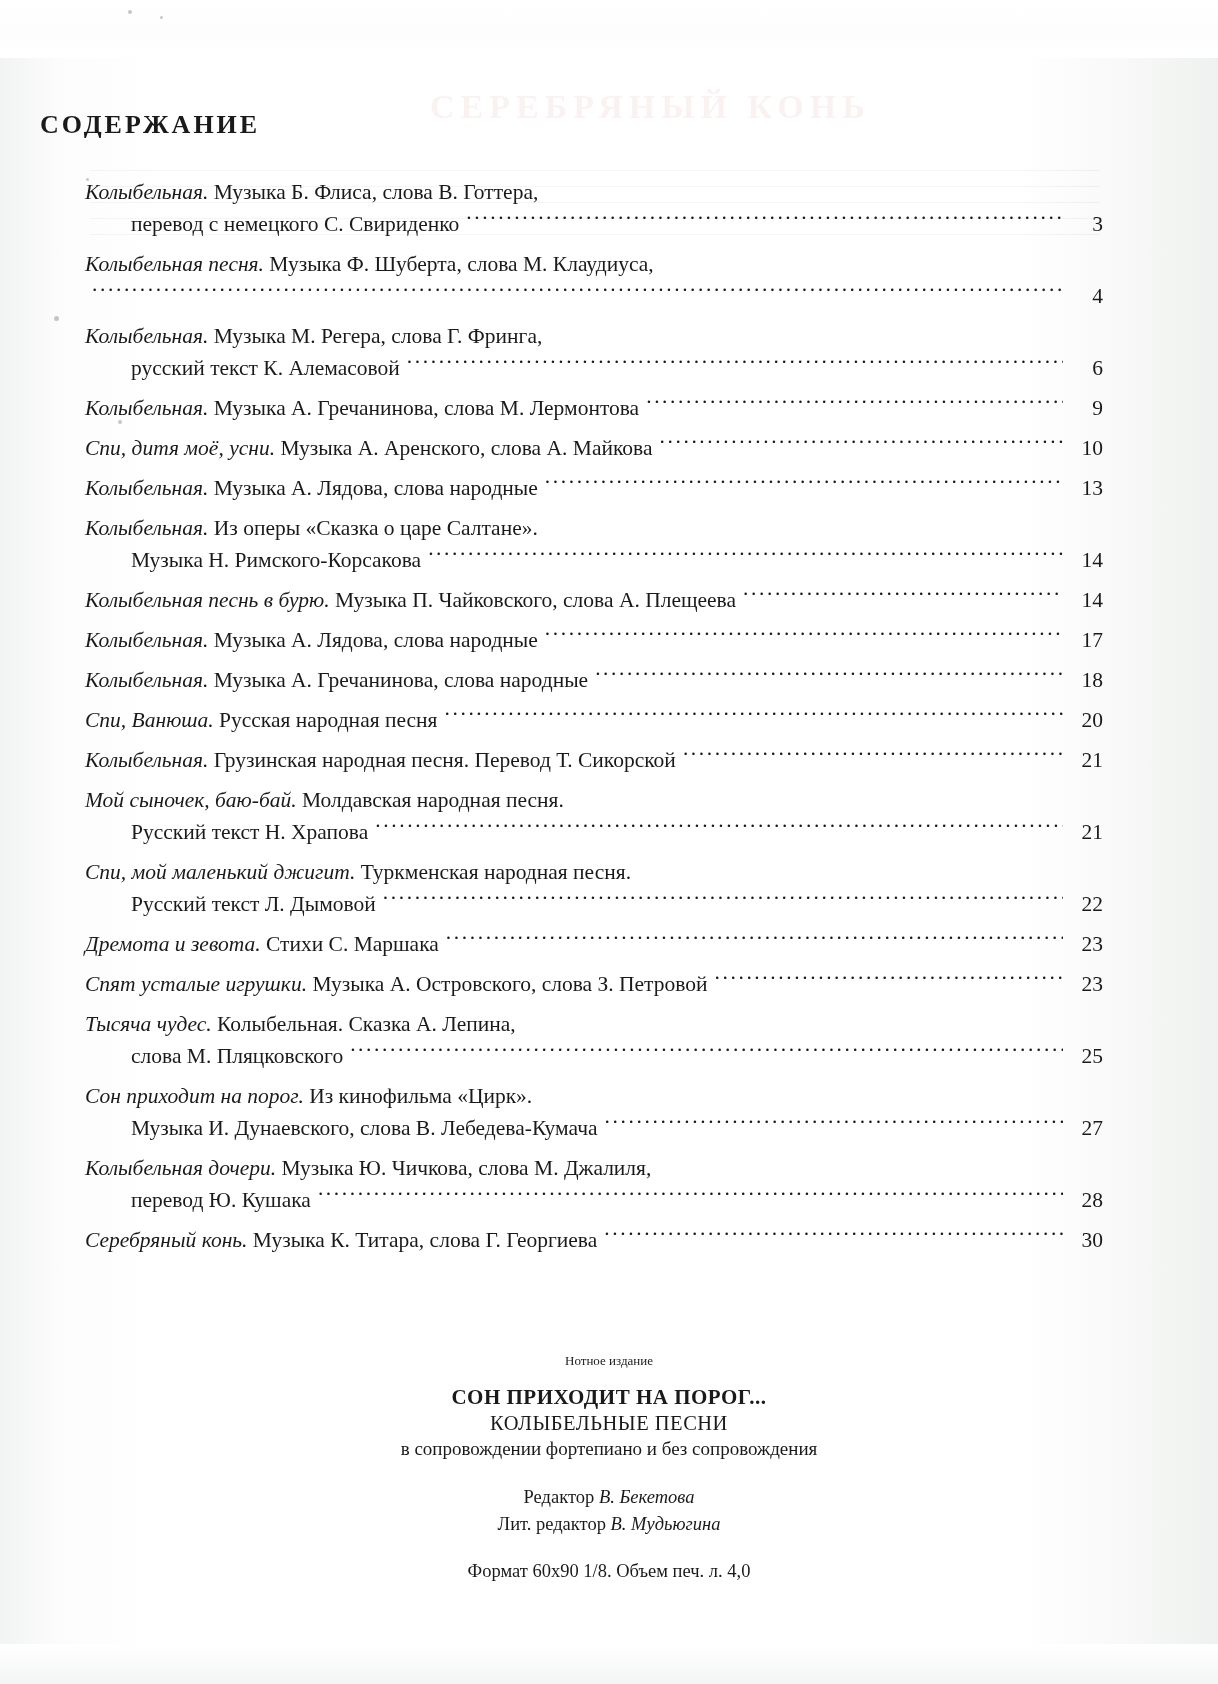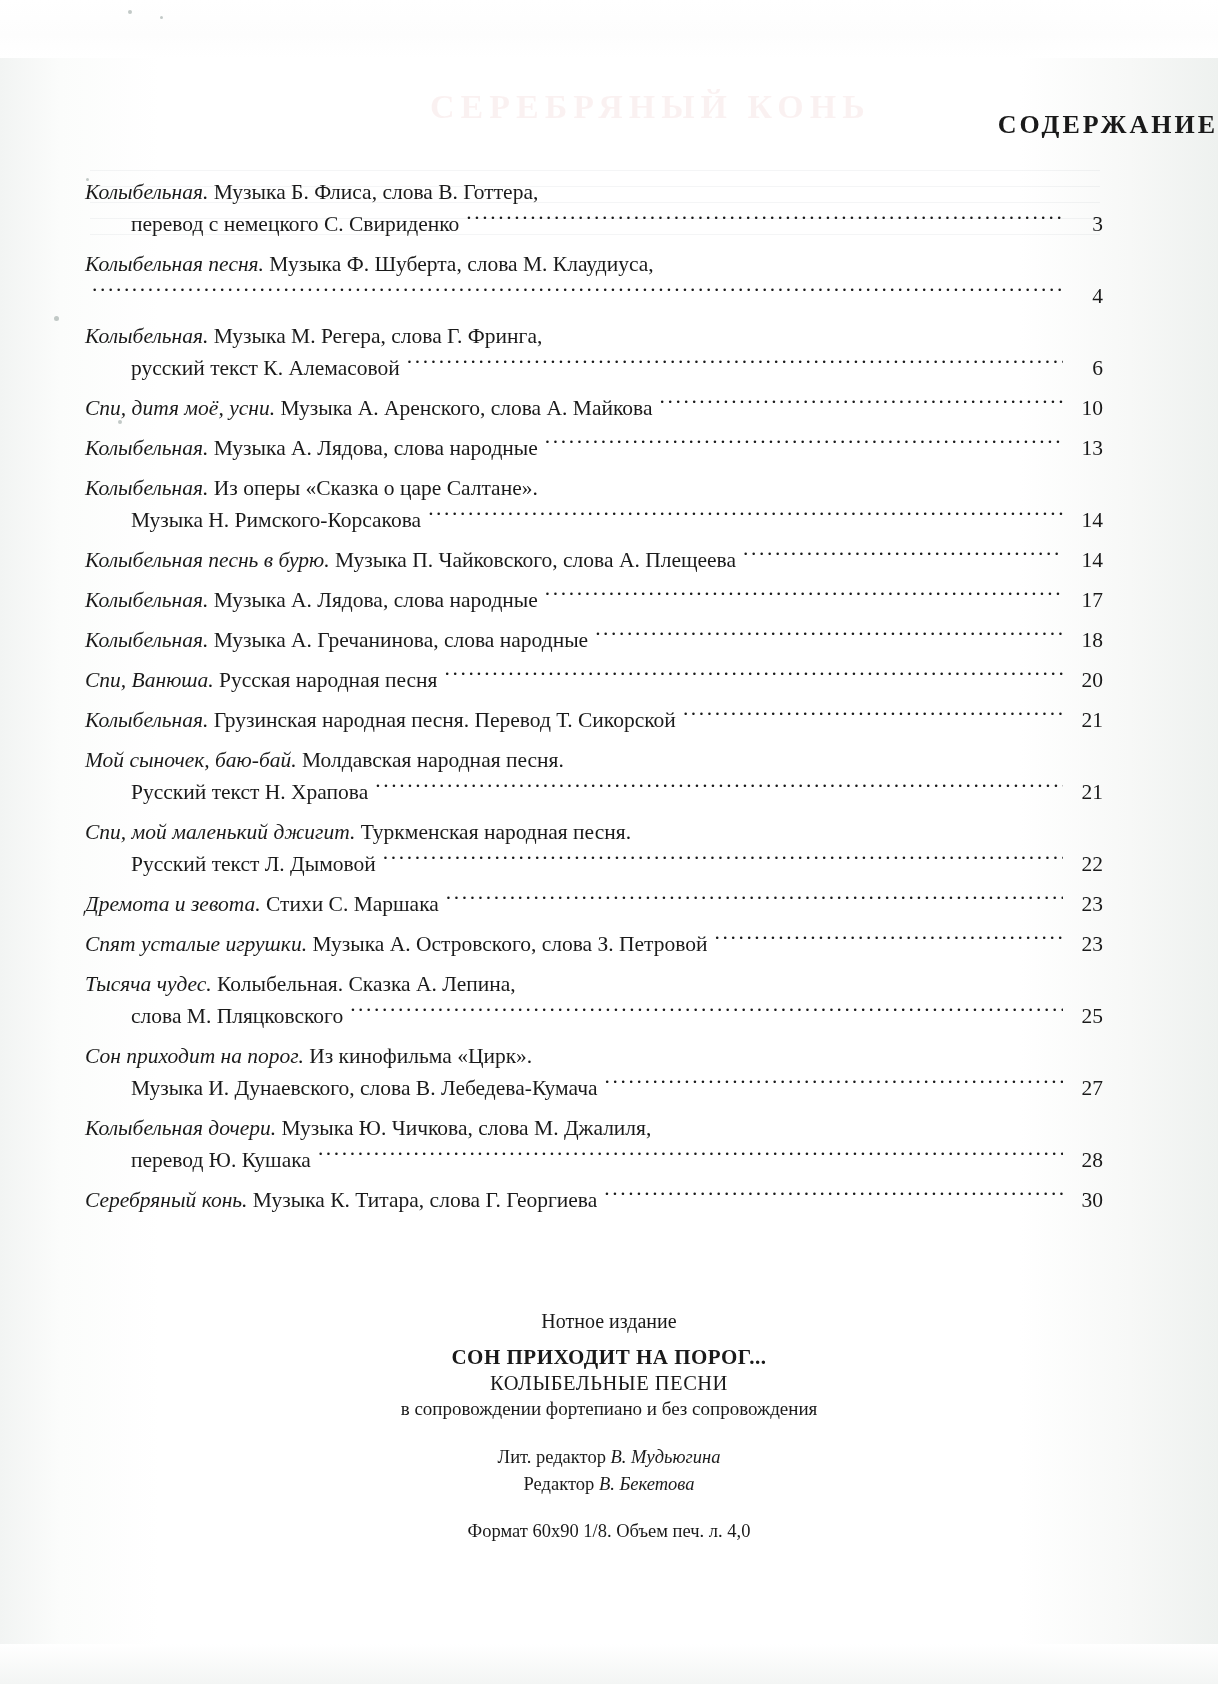--- a/index.html
+++ b/index.html
@@ -63,21 +63,21 @@
     border-radius: 50%;
     opacity: 0.45;
   }
 
   .content {
     position: absolute;
     left: 0; top: 0;
     width: 1218px;
   }
   .toc-title {
-    text-align: right;
+    text-align: left;
     font-size: 26px;
     font-weight: bold;
     letter-spacing: 3px;
     margin-top: 110px;
     margin-left: 40px;
   }
   .toc {
     margin: 36px 0 0 0;
     padding: 0 115px 0 85px;
   }
@@ -126,21 +126,21 @@
   }
 
   
   .colophon {
     margin-top: 92px;
     text-align: center;
     font-size: 19px;
     line-height: 26px;
   }
   .colophon .small {
-    font-size: 20px;
+    font-size: 13px;
     margin-bottom: 10px;
   }
   .colophon .big {
     font-size: 21px;
     font-weight: bold;
     letter-spacing: 0.5px;
   }
   .colophon .big2 {
     font-size: 20.5px;
     letter-spacing: 0.5px;
@@ -209,20 +209,27 @@
           <span class="txt"><span class="it">Колыбельная.</span><span> Музыка М. Регера, слова Г. Фринга,</span></span>
         </div>
         <div class="line indent">
           <span class="txt"><span>русский текст К. Алемасовой</span></span>
           <span class="dots"></span>
           <span class="pageno">6</span>
         </div>
       </div>
       <div class="toc-entry">
         <div class="line">
+          <span class="txt"><span class="it">Колыбельная.</span><span> Музыка А. Гречанинова, слова М. Лермонтова</span></span>
+          <span class="dots"></span>
+          <span class="pageno">9</span>
+        </div>
+      </div>
+      <div class="toc-entry">
+        <div class="line">
           <span class="txt"><span class="it">Спи, дитя моё, усни.</span><span> Музыка А. Аренского, слова А. Майкова</span></span>
           <span class="dots"></span>
           <span class="pageno">10</span>
         </div>
       </div>
       <div class="toc-entry">
         <div class="line">
           <span class="txt"><span class="it">Колыбельная.</span><span> Музыка А. Лядова, слова народные</span></span>
           <span class="dots"></span>
           <span class="pageno">13</span>
@@ -345,22 +352,22 @@
         </div>
       </div>
     </div>
 
   <div class="colophon">
     <div class="small">Нотное издание</div>
     <div class="big">СОН ПРИХОДИТ НА ПОРОГ...</div>
     <div class="big2">КОЛЫБЕЛЬНЫЕ ПЕСНИ</div>
     <div class="sub">в сопровождении фортепиано и без сопровождения</div>
     <div class="ed">
+      <div><span>Редактор </span><span class="it">В. Бекетова</span></div>
       <div><span>Лит. редактор </span><span class="it">В. Мудьюгина</span></div>
-      <div><span>Редактор </span><span class="it">В. Бекетова</span></div>
     </div>
     <div class="fmt">
       <div>Формат 60x90 1/8. Объем печ. л. 4,0</div>
 
     </div>
 
   </div>
 
 </div>
 

